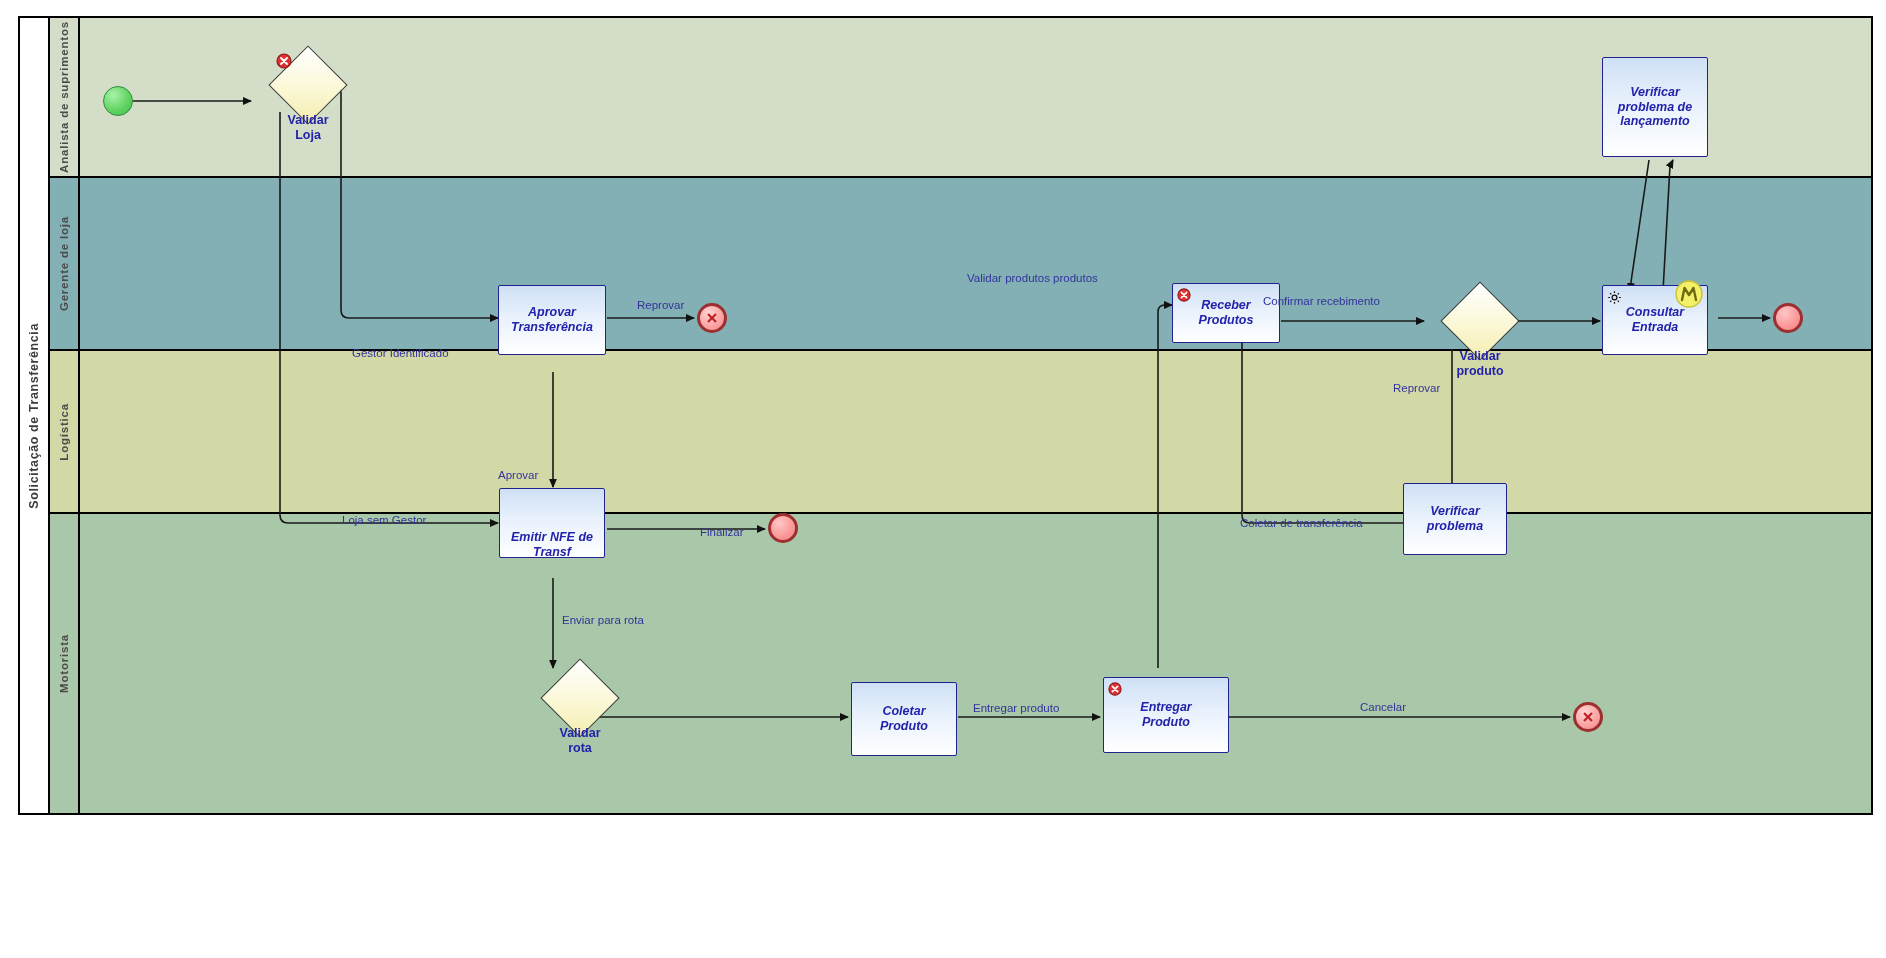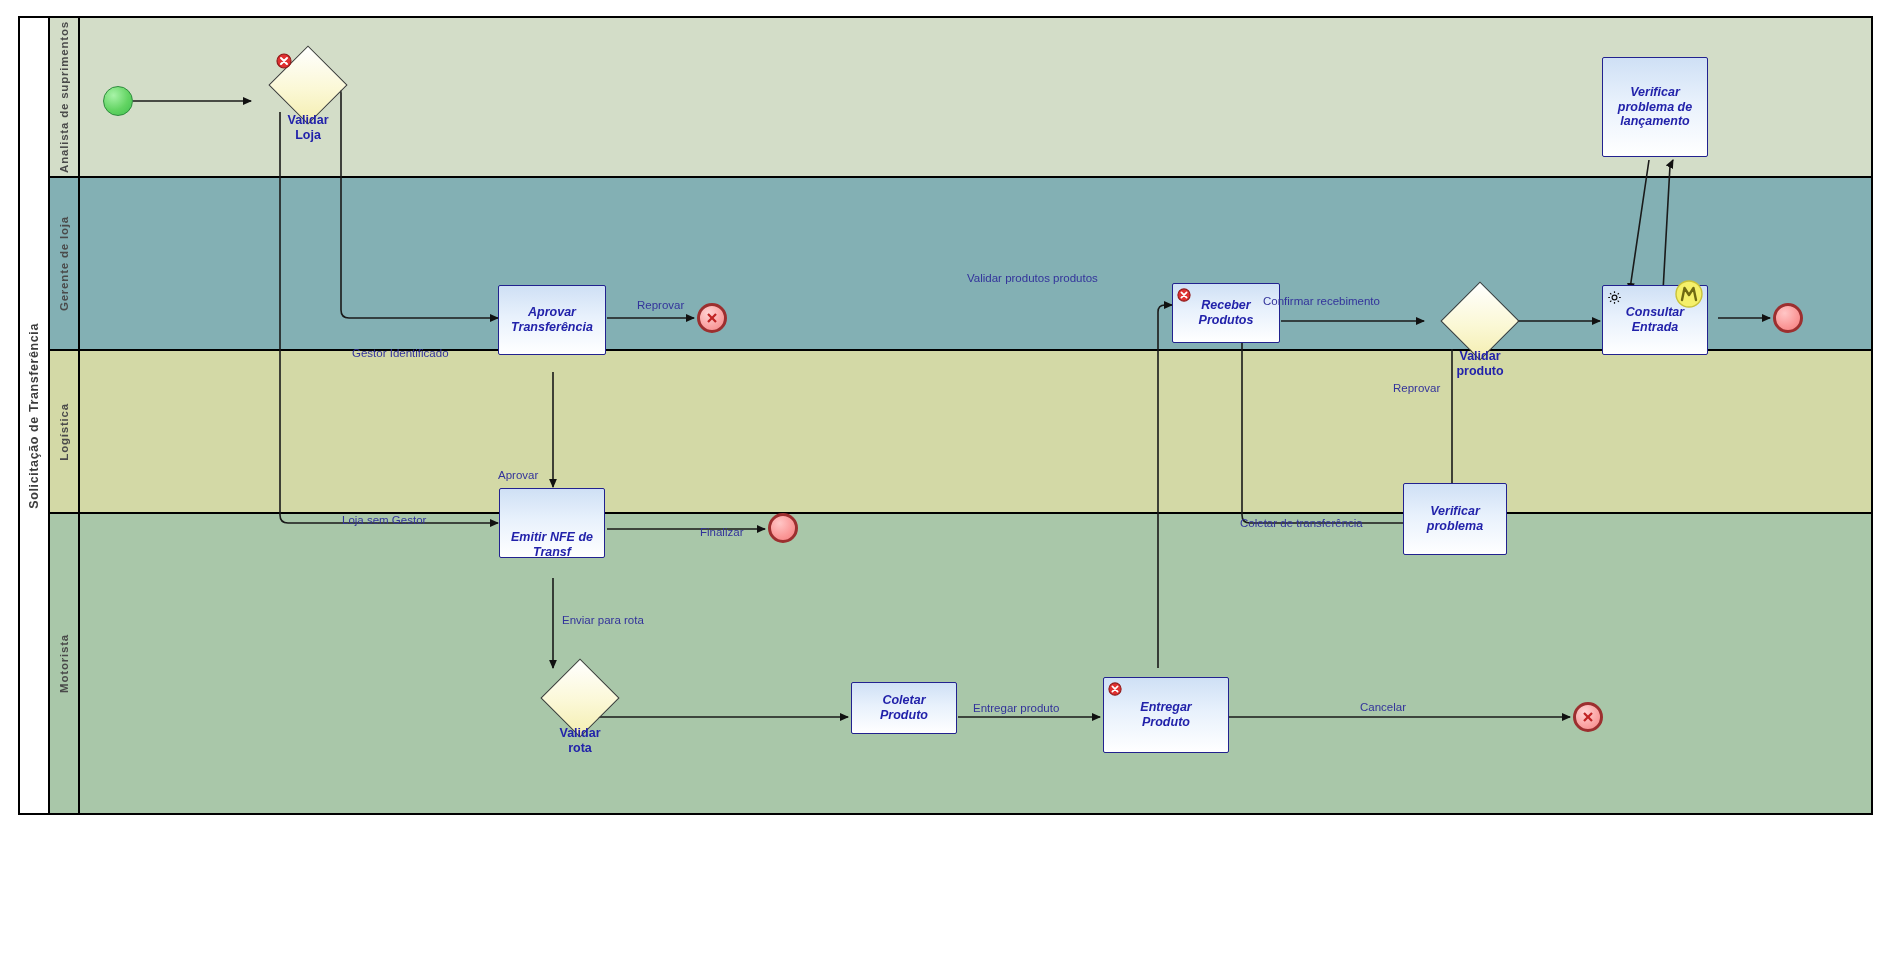--- a/index.html
+++ b/index.html
@@ -392,21 +392,21 @@
     <div class="edge-label" style="left:562px;top:615px;">Enviar para rota</div>
 
     <div class="gw" style="left:524px;top:670px;">
       <div class="diamond"></div>
       <div class="gwlabel">
         <span style="white-space:pre-line;">Validar
 rota</span>
       </div>
     </div>
 
-    <div class="task" style="left:851px;top:682px;width:106px;height:52px;">
+    <div class="task" style="left:851px;top:682px;width:106px;height:74px;">
       <span class="lbl" style="white-space:pre-line;">Coletar
 Produto</span>
     </div>
 
     <div class="edge-label" style="left:973px;top:703px;">Entregar produto</div>
 
     <div class="task" style="left:1103px;top:677px;width:126px;height:76px;">
       <div class="task-err-badge">
         <svg viewBox="0 0 16 16" width="14" height="14">
           <circle cx="8" cy="8" r="7" fill="#e03030" stroke="#8f1a1a" stroke-width="1.2"></circle>

